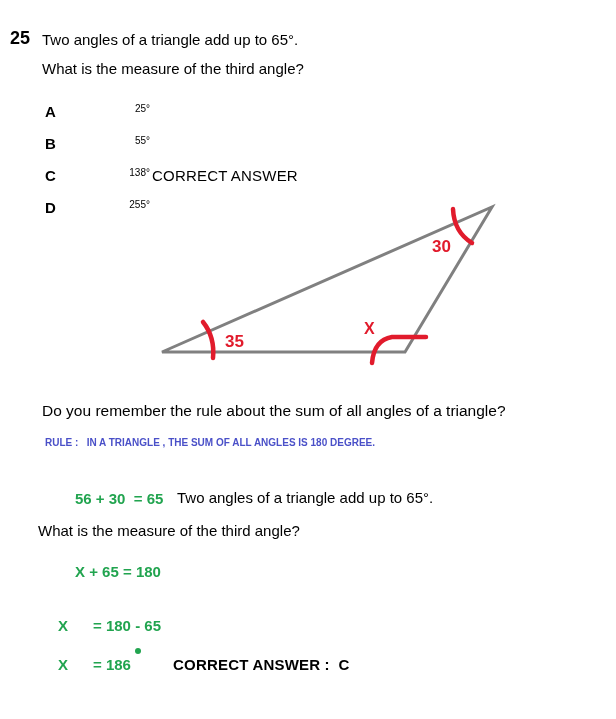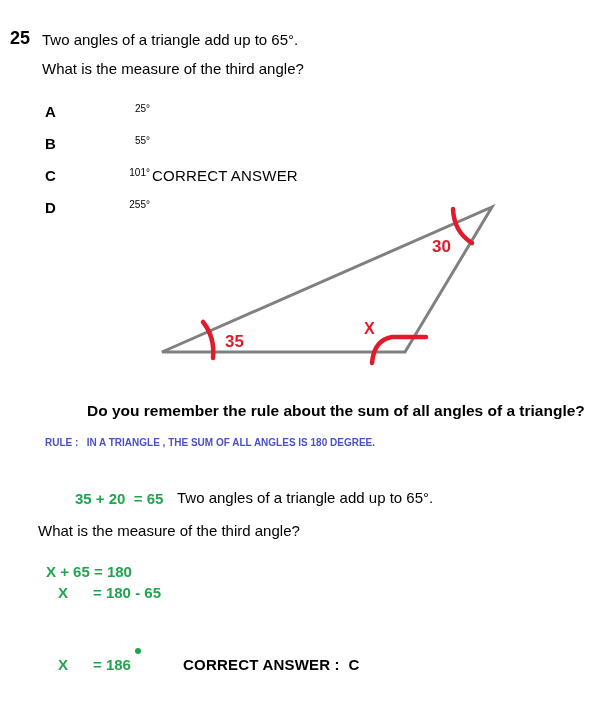--- a/index.html
+++ b/index.html
@@ -16,53 +16,53 @@
   .q-line1{left:42px;top:31px;font-size:15px;}
   .q-line2{left:42px;top:60px;font-size:15px;}
 
   .opt-letter{left:45px;font-size:15px;font-weight:bold;}
   .opt-value{left:48px;width:70px;text-align:right;font-size:10px;margin-left:32px;}
   .opt-note{left:152px;font-size:15px;font-weight:normal;letter-spacing:0.2px;}
   .row-a{top:103px;} .row-b{top:135px;} .row-c{top:167px;} .row-d{top:199px;}
 
   .diagram{left:0;top:190px;width:616px;height:192px;}
 
-  .remember{left:42px;top:402px;font-size:15.5px;font-weight:bold;margin-left:45px;}
+  .remember{left:42px;top:402px;font-size:15.5px;font-weight:normal;}
   .rule{left:45px;top:437px;font-size:10px;font-weight:bold;color:#4a50c8;}
   .sum-eq{left:75px;top:490px;font-size:15px;font-weight:bold;color:#21a44f;}
   .sum-note{left:177px;top:489px;font-size:15px;}
   .third-q{left:38px;top:522px;font-size:15px;}
   .eq{font-size:15px;font-weight:bold;color:#21a44f;}
-  .eq1{left:46px;top:563px;text-align:right;}
-  .eq2{left:58px;top:584px;}
+  .eq1{left:75px;top:563px;text-align:right;}
+  .eq2{left:58px;top:617px;}
   .eq3{left:58px;top:656px;}
   .deg-dot{
     left:135px;top:648px;width:6px;height:6px;
     background:#21a44f;border-radius:50%;
   }
-  .final{left:173px;top:656px;font-size:15px;font-weight:bold;letter-spacing:0.2px;margin-left:10px;}
+  .final{left:173px;top:656px;font-size:15px;font-weight:bold;letter-spacing:0.2px;}
 
   svg text{font-family:"Liberation Sans", sans-serif;font-weight:bold;}
 </style>
 </head>
 <body>
 
 <div class="abs q-number">25</div>
 <div class="abs q-line1">Two angles of a triangle add up to 65°.</div>
 <div class="abs q-line2">What is the measure of the third angle?</div>
 
 <div>
   <div class="abs opt-letter row-a">A</div>
   <div class="abs opt-value  row-a">25°</div>
 
   <div class="abs opt-letter row-b">B</div>
   <div class="abs opt-value  row-b">55°</div>
 
   <div class="abs opt-letter row-c">C</div>
-  <div class="abs opt-value  row-c">101°</div>
+  <div class="abs opt-value  row-c">138°</div>
   <div class="abs opt-note   row-c">CORRECT ANSWER</div>
 
   <div class="abs opt-letter row-d">D</div>
   <div class="abs opt-value  row-d">255°</div>
 </div>
 
 <svg class="abs diagram" viewBox="0 0 616 192" xmlns="http://www.w3.org/2000/svg">
 
   <polygon points="162,162 492,17 405,162" fill="none" stroke="#808080" stroke-width="3" stroke-linejoin="miter"></polygon>
 
@@ -73,21 +73,21 @@
   <path d="M 372 173 Q 374 150 392 147 L 426 147" fill="none" stroke="#e11b2c" stroke-width="4.5" stroke-linecap="round"></path>
 
   <text x="225" y="157" font-size="17" fill="#e11b2c">35</text>
   <text x="432" y="62" font-size="17" fill="#e11b2c">30</text>
   <text x="364" y="144" font-size="16" fill="#e11b2c">X</text>
 </svg>
 
 <div class="abs remember">Do you remember the rule about the sum of all angles of a triangle?</div>
 <div class="abs rule">RULE :   IN A TRIANGLE , THE SUM OF ALL ANGLES IS 180 DEGREE.</div>
 
-<div class="abs sum-eq">35 + 20  = 65</div>
+<div class="abs sum-eq">56 + 30  = 65</div>
 <div class="abs sum-note">Two angles of a triangle add up to 65°.</div>
 
 <div class="abs third-q">What is the measure of the third angle?</div>
 
 <div class="abs eq eq1">X + 65 = 180</div>
 <div class="abs eq eq2">X      = 180 - 65</div>
 <div class="abs eq eq3">X      = 186</div>
 <div class="abs deg-dot"></div>
 
 <div class="abs final">CORRECT ANSWER :  C</div>

